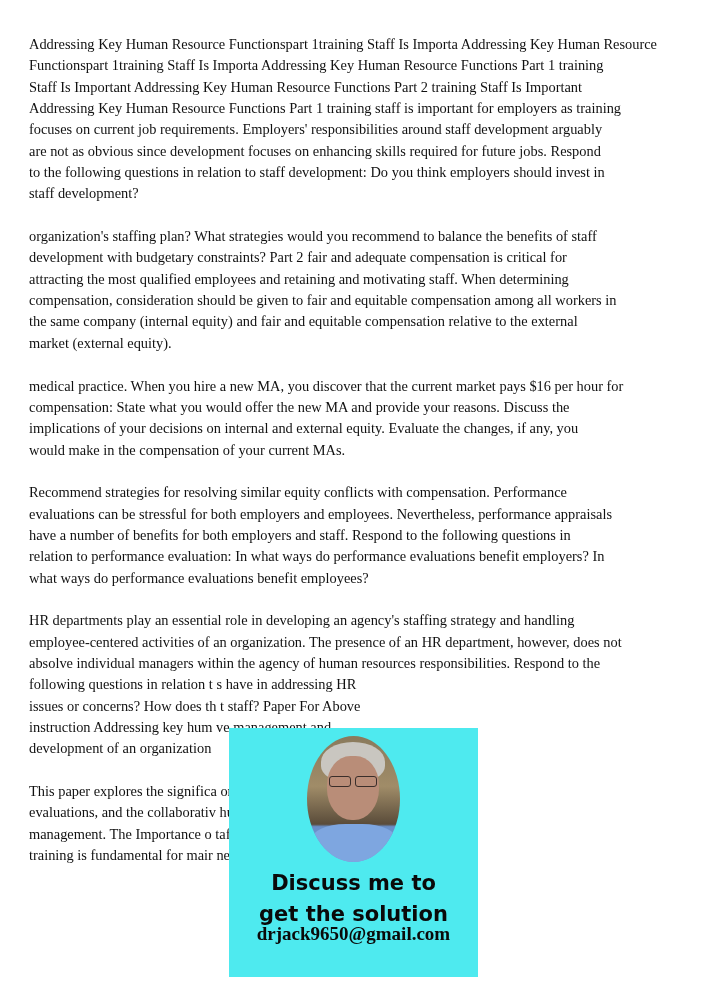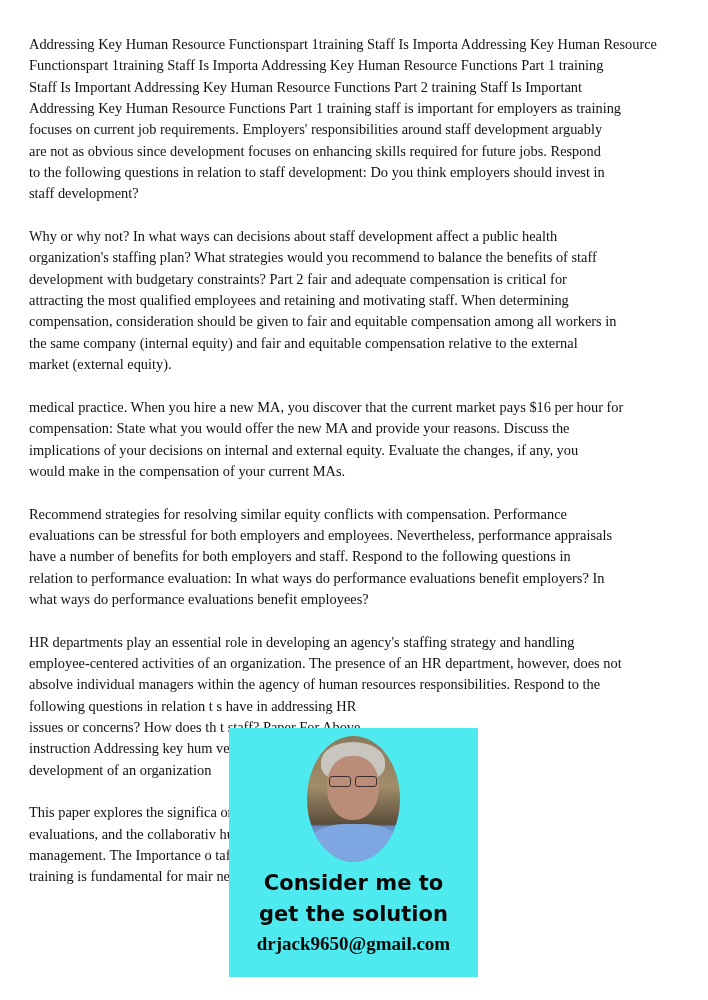--- a/index.html
+++ b/index.html
@@ -101,21 +101,21 @@
     text-align: center;
     font-family: "DejaVu Sans", "Liberation Sans", sans-serif;
     font-weight: bold;
     font-size: 21px;
     line-height: 31px;
     color: #0a0a0a;
   }
   .promo-email {
     position: absolute;
     left: 0;
-    top: 204px;
+    top: 194px;
     width: 249px;
     text-align: center;
     font-family: "Liberation Serif", "DejaVu Serif", serif;
     font-weight: bold;
     font-size: 19px;
     line-height: 24px;
     color: #0a0a0a;
   }
 </style>
 </head>
@@ -126,21 +126,20 @@
     <span class="line">Addressing Key Human Resource Functionspart 1training Staff Is Importa Addressing Key Human Resource</span>
     <span class="line">Functionspart 1training Staff Is Importa Addressing Key Human Resource Functions Part 1 training</span>
     <span class="line">Staff Is Important Addressing Key Human Resource Functions Part 2 training Staff Is Important</span>
     <span class="line">Addressing Key Human Resource Functions Part 1 training staff is important for employers as training</span>
     <span class="line">focuses on current job requirements. Employers' responsibilities around staff development arguably</span>
     <span class="line">are not as obvious since development focuses on enhancing skills required for future jobs. Respond</span>
     <span class="line">to the following questions in relation to staff development: Do you think employers should invest in</span>
     <span class="line">staff development?</span>
   </div>
   <div class="para">
-    <span class="line">Why or why not? In what ways can decisions about staff development affect a public health</span>
     <span class="line">organization's staffing plan? What strategies would you recommend to balance the benefits of staff</span>
     <span class="line">development with budgetary constraints? Part 2 fair and adequate compensation is critical for</span>
     <span class="line">attracting the most qualified employees and retaining and motivating staff. When determining</span>
     <span class="line">compensation, consideration should be given to fair and equitable compensation among all workers in</span>
     <span class="line">the same company (internal equity) and fair and equitable compensation relative to the external</span>
     <span class="line">market (external equity).</span>
   </div>
   <div class="para">
     <span class="line">medical practice. When you hire a new MA, you discover that the current market pays $16 per hour for</span>
     <span class="line">compensation: State what you would offer the new MA and provide your reasons. Discuss the</span>
@@ -175,17 +174,17 @@
   <div class="portrait">
     <div class="shirt"></div>
     <div class="hair"></div>
     <div class="face"></div>
     <div class="glasses">
         <span></span>
         <span></span>
       </div>
   </div>
   <div class="promo-title">
-    <div>Consider me to</div>
+    <div>Discuss me to</div>
     <div>get the solution</div>
   </div>
   <div class="promo-email">drjack9650@gmail.com</div>
 </div>
 
 </body></html>

